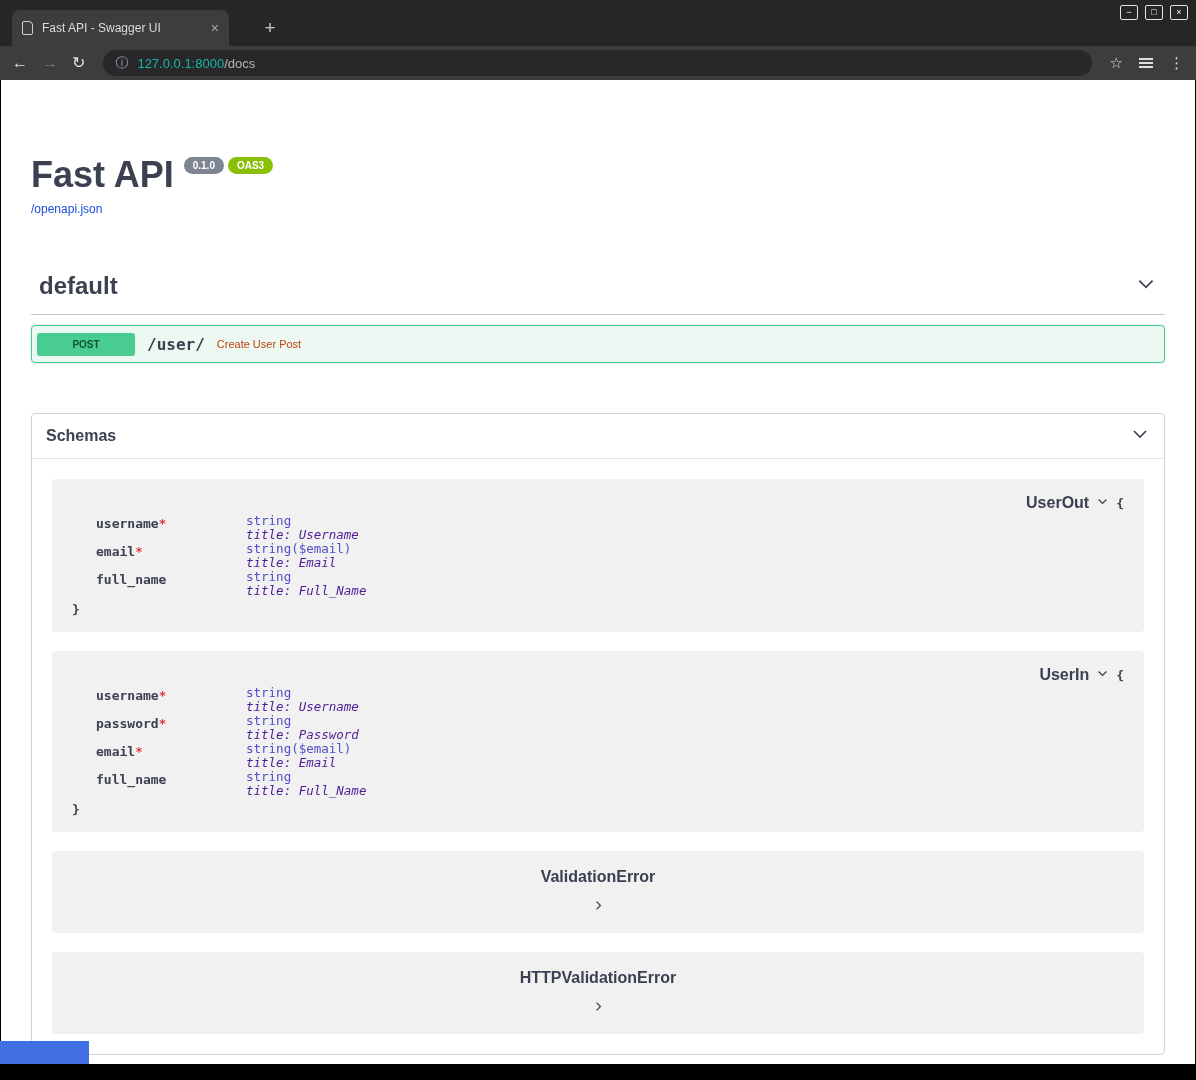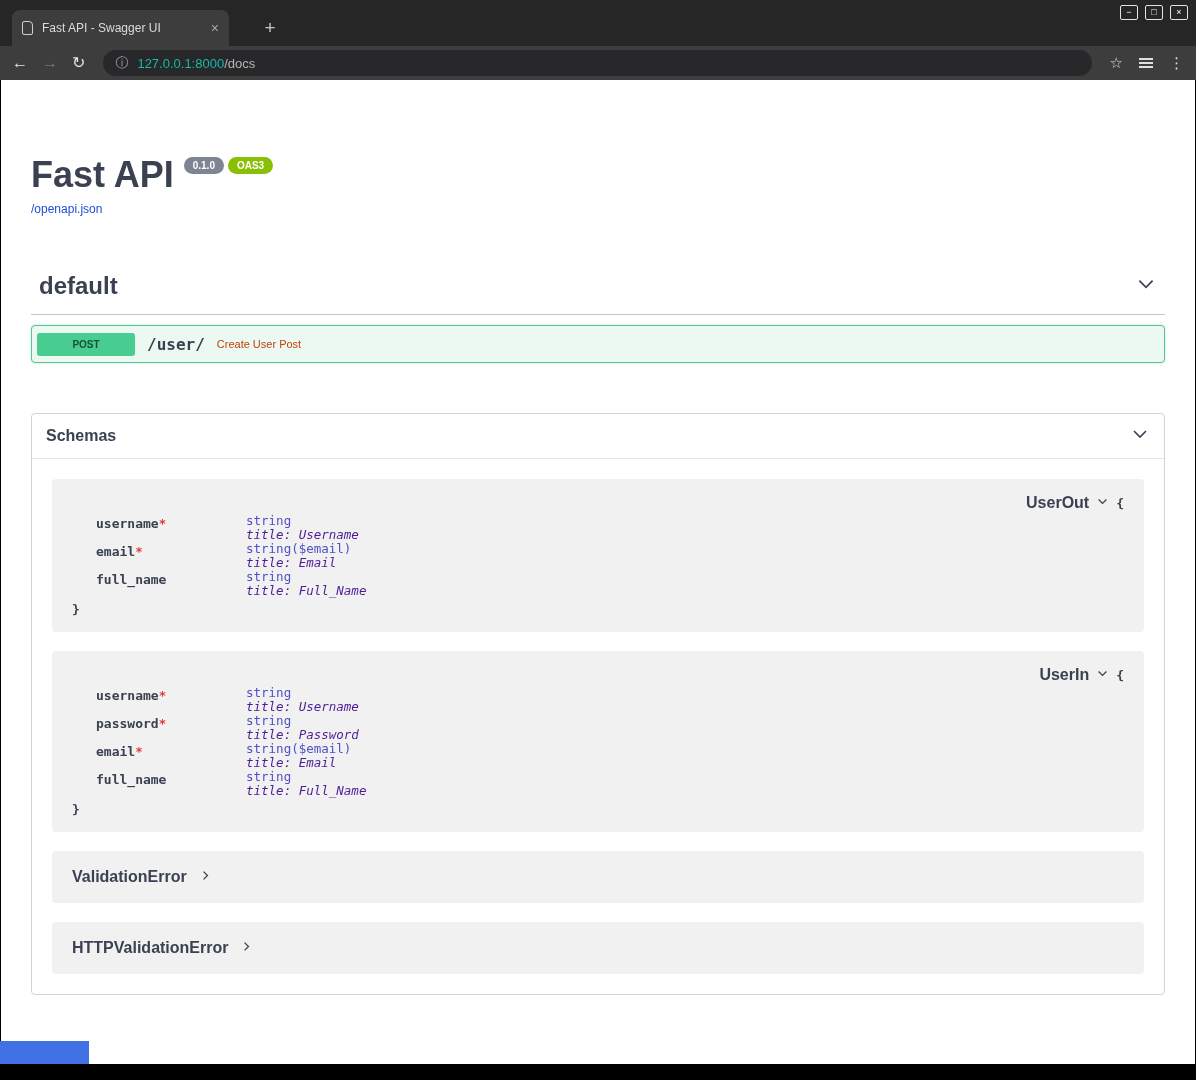--- a/index.html
+++ b/index.html
@@ -66,21 +66,21 @@
   .model-name { font-size:16px; font-weight:700; color:#3b4151; }
   .brace { font-family:"DejaVu Sans Mono", monospace; font-weight:700; font-size:13px; color:#3b4151; }
   .props { margin:2px 0 4px 24px; border-spacing:0; }
   .props td { vertical-align:top; padding:0; height:28px; }
   .pname-cell { width:150px; }
   .pname { font-family:"DejaVu Sans Mono", monospace; font-weight:700; font-size:13px; color:#3b4151; }
   .star { color:#e4393c; font-family:"DejaVu Sans Mono", monospace; font-weight:700; font-size:12.5px; }
   .ptype { font-family:"DejaVu Sans Mono", monospace; font-size:12.5px; color:#5050c8; line-height:14px; }
   .ptitle { font-family:"DejaVu Sans Mono", monospace; font-style:italic; font-size:12.5px; color:#4c1d95; line-height:14px; }
   .close-brace { margin-top:4px; }
-  .model-collapsed { display:flex; align-items:center; gap:12px; padding:17px 20px; }
+  .model-collapsed { display:flex; align-items:center; gap:12px; padding:17px 20px;flex-direction:column; }
 
   .chev { flex:none; }
 
   .status-bubble { position:absolute; left:0; bottom:16px; width:89px; height:23px; background:#4170e4; }
   .bottom-strip { position:absolute; left:0; right:0; bottom:0; height:16px; background:#000; }
 </style>
 </head>
 <body>
 
 <div class="titlebar">

